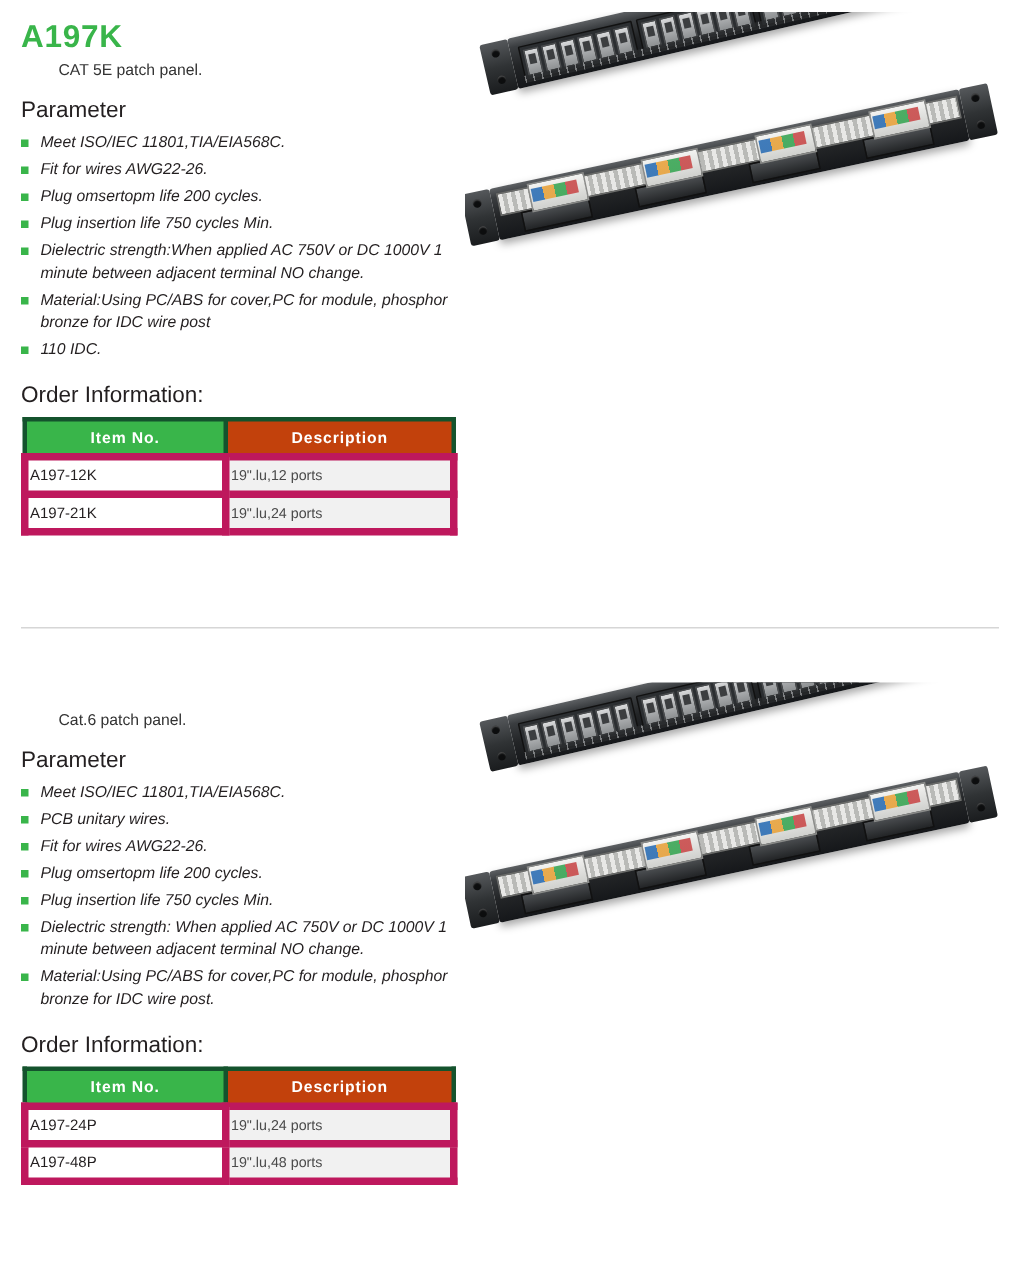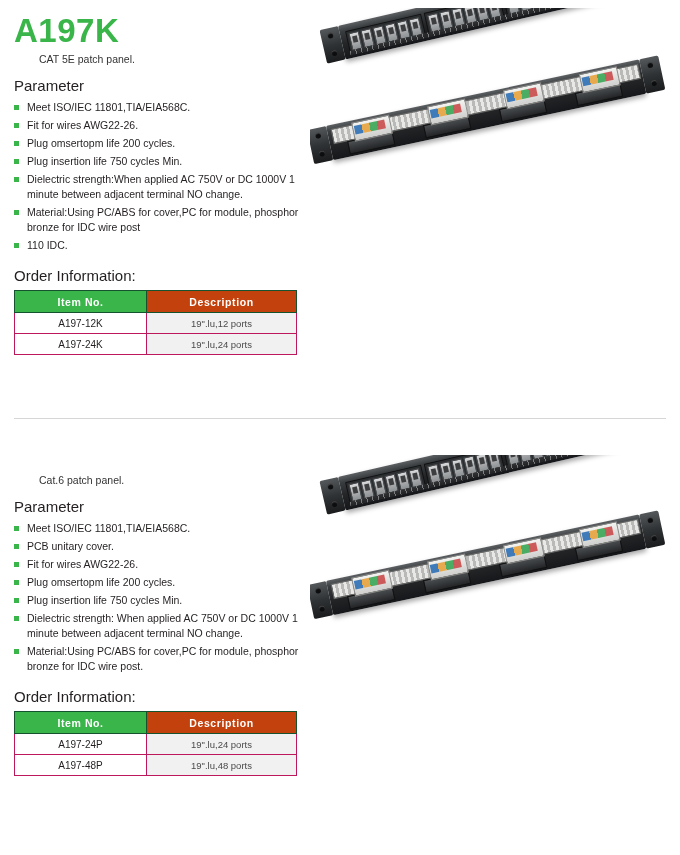--- a/index.html
+++ b/index.html
@@ -24,21 +24,21 @@
     position: relative;
     width: 680px;
   }
   .section-left {
     position: absolute;
     left: 14px;
     width: 300px;
   }
   .prod-title {
     color: #39b54a;
-    font-size: 33px;
+    font-size: 21px;
     font-weight: bold;
     letter-spacing: 0.5px;
     line-height: 1;
     margin: 0;
   }
   .prod-sub {
     font-size: 10.5px;
     color: #333;
     margin-top: 6px;
     margin-bottom: 0;
@@ -47,20 +47,21 @@
   .param-head {
     font-size: 15px;
     color: #231f20;
     margin: 12px 0 6px 0;
     font-weight: normal;
   }
   ul.params {
     list-style: none;
     margin: 0;
     padding: 0;
+    font-style: italic;
   }
   ul.params li {
     position: relative;
     padding-left: 13px;
     font-size: 10.5px;
     line-height: 15px;
     margin-bottom: 3px;
     color: #231f20;
   }
   ul.params li::before {
@@ -81,29 +82,29 @@
     border-collapse: collapse;
     width: 276px;
     table-layout: fixed;
   }
   table.order th {
     font-size: 10.5px;
     font-weight: bold;
     color: #ffffff;
     height: 19px;
     letter-spacing: 0.6px;
-    border: 1px solid #14532d;
+    border: 3px solid #14532d;
   }
   table.order th.c1 { background: #39b54a; width: 129px; }
   table.order th.c2 { background: #c2410c; width: 147px; }
   table.order td {
     font-size: 10px;
-    text-align: center;
+    text-align: left;
     height: 18px;
-    border: 1px solid #be185d;
+    border: 5px solid #be185d;
     color: #231f20;
   }
   table.order td.c2 {
     background: #f1f1f1;
     color: #4a4a4a;
     font-size: 9.5px;
   }
   .divider {
     position: absolute;
     left: 14px;
@@ -253,21 +254,21 @@
             <th class="c1">Item  No.</th>
             <th class="c2">Description</th>
           </tr>
         </thead>
         <tbody>
           <tr>
             <td class="c1">A197-12K</td>
             <td class="c2">19".lu,12 ports</td>
           </tr>
           <tr>
-            <td class="c1">A197-24K</td>
+            <td class="c1">A197-21K</td>
             <td class="c2">19".lu,24 ports</td>
           </tr>
         </tbody>
       </table>
     </div>
 
     <div class="photo" style="left:310px; top:8px; width:366px; height:240px;">
 
       <div class="panel" style="left:28px; top:18px; transform: rotate(-13deg) scale(0.95);">
         <div class="panel-body">
@@ -336,21 +337,21 @@
   <div class="divider" style="top:418px;"></div>
 
   <div class="section">
 
     <div class="section-left" style="top:468px;">
       <p class="prod-sub">Cat.6 patch panel.</p>
 
       <h2 class="param-head">Parameter</h2>
       <ul class="params">
         <li>Meet ISO/IEC 11801,TIA/EIA568C.</li>
-        <li>PCB unitary cover.</li>
+        <li>PCB unitary wires.</li>
         <li>Fit for wires AWG22-26.</li>
         <li>Plug omsertopm life 200 cycles.</li>
         <li>Plug insertion life 750 cycles Min.</li>
         <li>Dielectric strength: When applied AC 750V or DC 1000V 1 minute between adjacent  terminal  NO change.</li>
         <li>Material:Using PC/ABS for cover,PC for module, phosphor bronze for IDC wire post.</li>
       </ul>
 
       <h2 class="order-head">Order Information:</h2>
       <table class="order">
         <thead>

